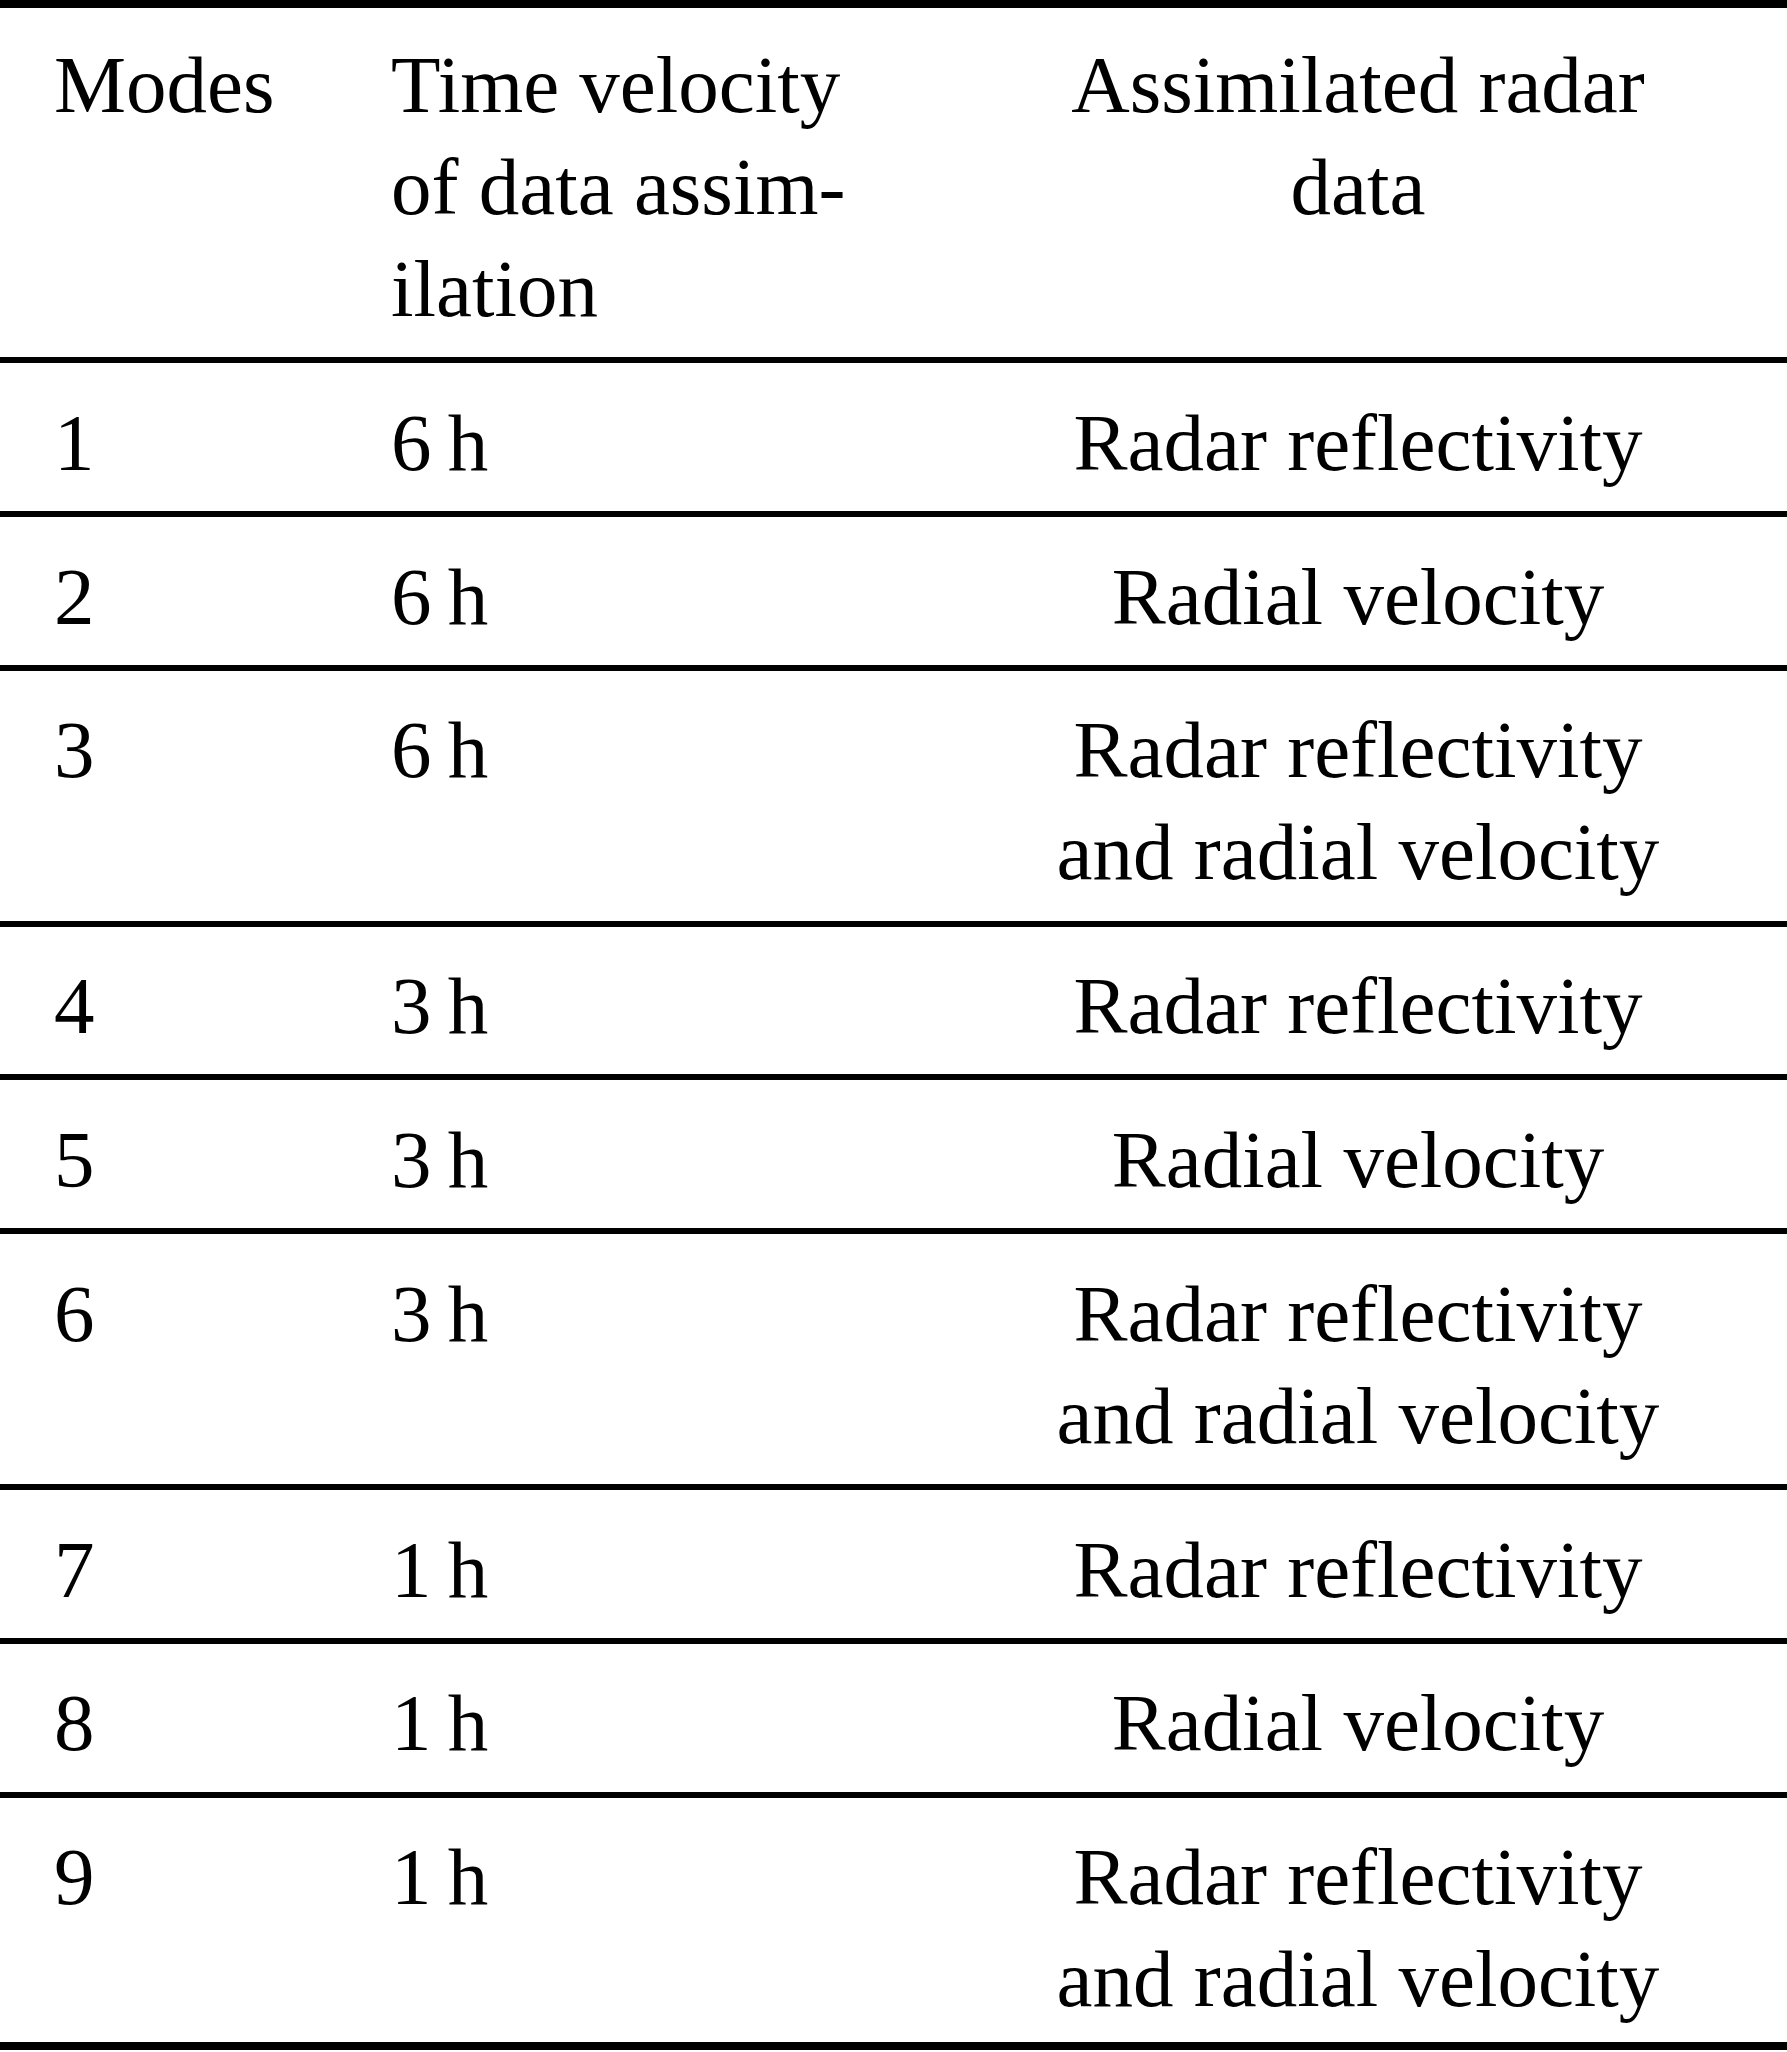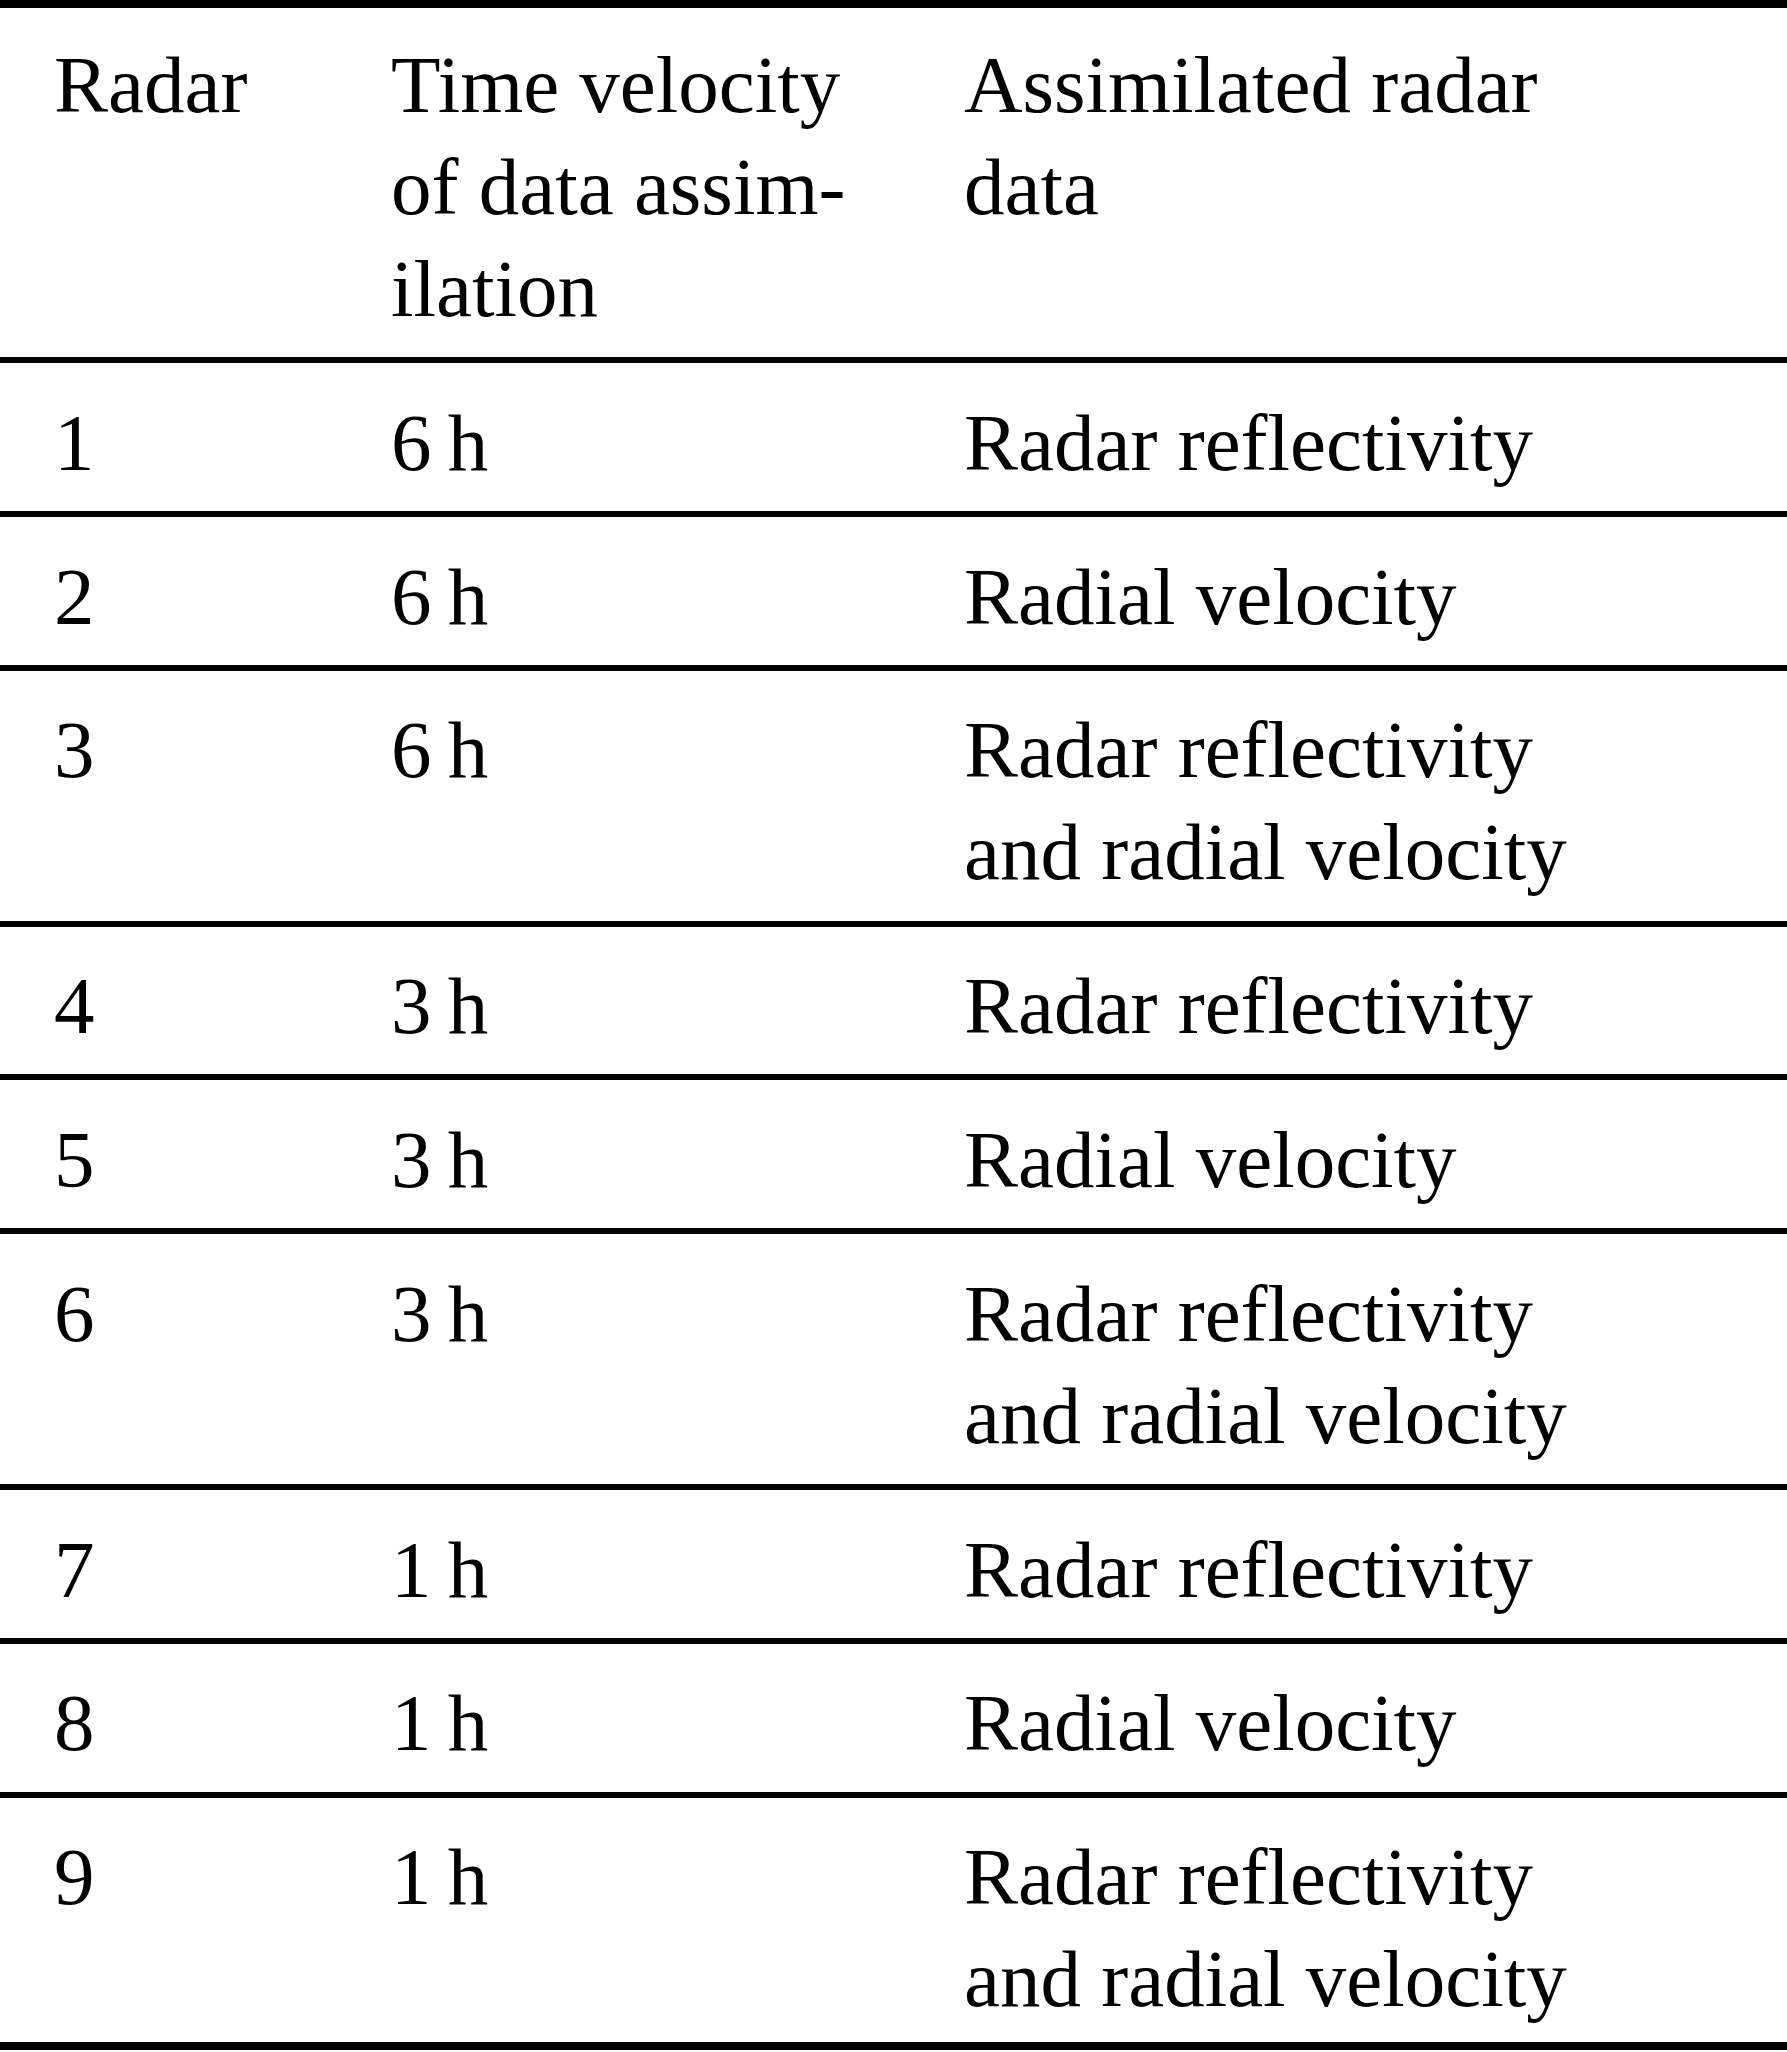--- a/index.html
+++ b/index.html
@@ -33,38 +33,39 @@
   }
   thead th {
     padding-top: 26px;
     padding-bottom: 17.3px;
   }
   th:first-child, td:first-child {
     padding-left: 54px;
   }
   th:last-child, td:last-child {
     padding-right: 35px;
+    text-align: center;
   }
   tbody tr:last-child td {
     border-bottom: none;
     padding-bottom: 12px;
   }
 </style>
 </head>
 <body>
 
 <table class="modes-table">
   <colgroup>
     <col style="width:391px">
     <col style="width:573px">
     <col>
   </colgroup>
   <thead>
     <tr>
-      <th>Radar</th>
+      <th>Modes</th>
       <th>Time velocity
 of data assim-
 ilation</th>
       <th>Assimilated radar
 data</th>
     </tr>
   </thead>
   <tbody id="rows">
   <tr>
     <td>1</td>

